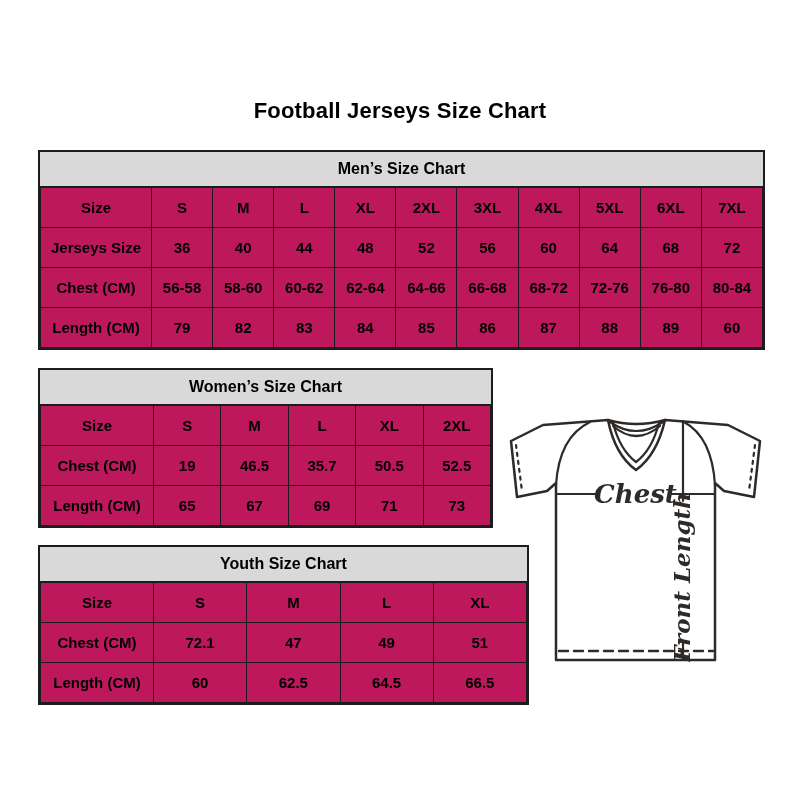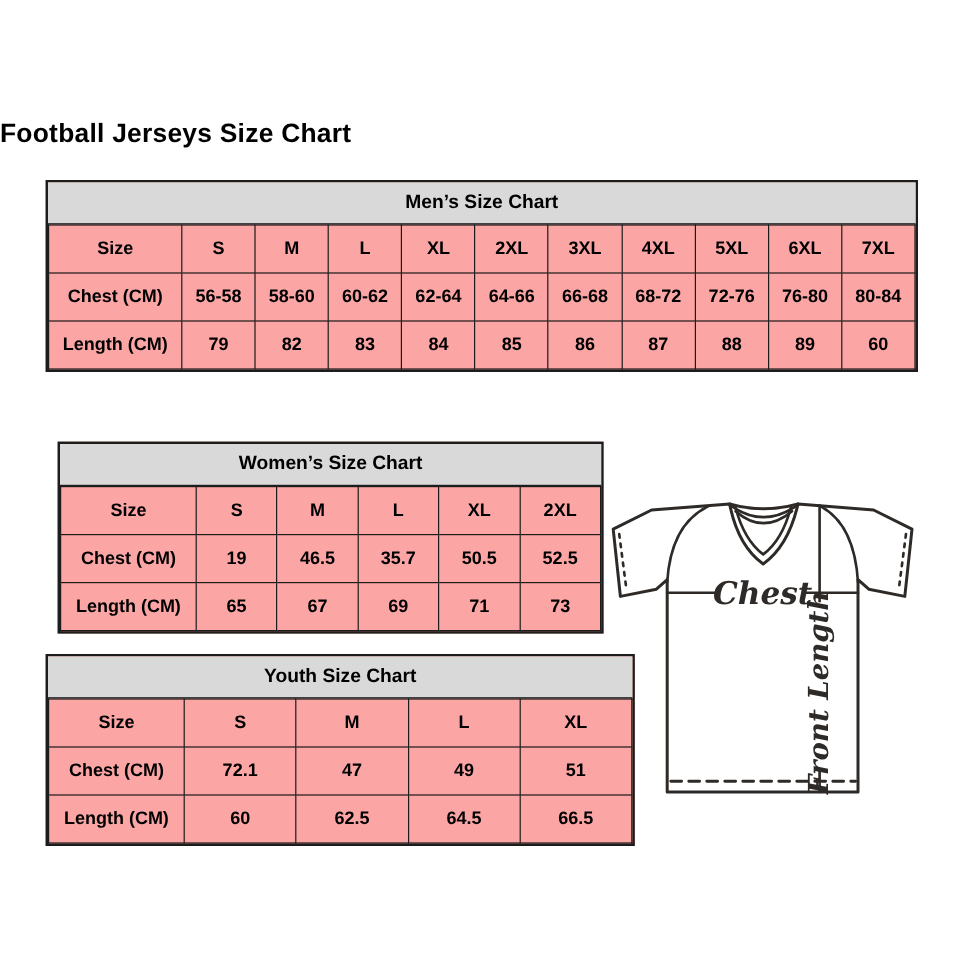--- a/index.html
+++ b/index.html
@@ -4,49 +4,49 @@
 <style>
   html, body { margin: 0; padding: 0; background: #ffffff; }
   body {
     width: 800px; height: 800px; position: relative; overflow: hidden;
     font-family: "Liberation Sans", sans-serif; color: #000;
   }
   .canvas { position: absolute; inset: 0; }
 
   .page-title {
     position: absolute; top: 98px; left: 0; width: 100%;
-    margin: 0; text-align: left;
+    margin: 0; text-align: center;
     font-size: 22px; font-weight: bold; letter-spacing: 0.2px;
   }
 
   .tbl {
     position: absolute;
     border: 2px solid #1c1c1c;
-    background: #fca5a5;
+    background: #be185d;
     box-sizing: border-box;
   }
   .tbl-title {
     background: #d9d9d9;
     border-bottom: 1px solid #1c1c1c;
     height: 34px; line-height: 34px;
     text-align: center; font-weight: bold; font-size: 16px;
   }
   .tbl table {
     border-collapse: collapse; width: 100%; table-layout: fixed;
   }
   .tbl td {
     border: 1px solid #1c1c1c;
     text-align: center; vertical-align: middle;
     font-weight: bold; font-size: 15px;
     height: 39px; padding: 0;
     overflow: hidden; white-space: nowrap;
   }
   .tbl tr td:first-child { }
   .tbl-men   { left: 38px; top: 150px; width: 727px; }
-  .tbl-women { left: 48px; top: 368px; width: 455px; }
+  .tbl-women { left: 38px; top: 368px; width: 455px; }
   .tbl-youth { left: 38px; top: 545px; width: 491px; }
   .tbl-men   td:first-child { width: 110px; }
   .tbl-women td:first-child { width: 112px; }
   .tbl-youth td:first-child { width: 112px; }
 
   .jersey {
     position: absolute; left: 503px; top: 413px;
     width: 274px; height: 254px;
   }
   .jersey svg { width: 100%; height: 100%; display: block; }
@@ -74,20 +74,33 @@
             <td>L</td>
             <td>XL</td>
             <td>2XL</td>
             <td>3XL</td>
             <td>4XL</td>
             <td>5XL</td>
             <td>6XL</td>
             <td>7XL</td>
           </tr>
           <tr>
+            <td>Jerseys Size</td>
+            <td>36</td>
+            <td>40</td>
+            <td>44</td>
+            <td>48</td>
+            <td>52</td>
+            <td>56</td>
+            <td>60</td>
+            <td>64</td>
+            <td>68</td>
+            <td>72</td>
+          </tr>
+          <tr>
             <td>Chest (CM)</td>
             <td>56-58</td>
             <td>58-60</td>
             <td>60-62</td>
             <td>62-64</td>
             <td>64-66</td>
             <td>66-68</td>
             <td>68-72</td>
             <td>72-76</td>
             <td>76-80</td>

